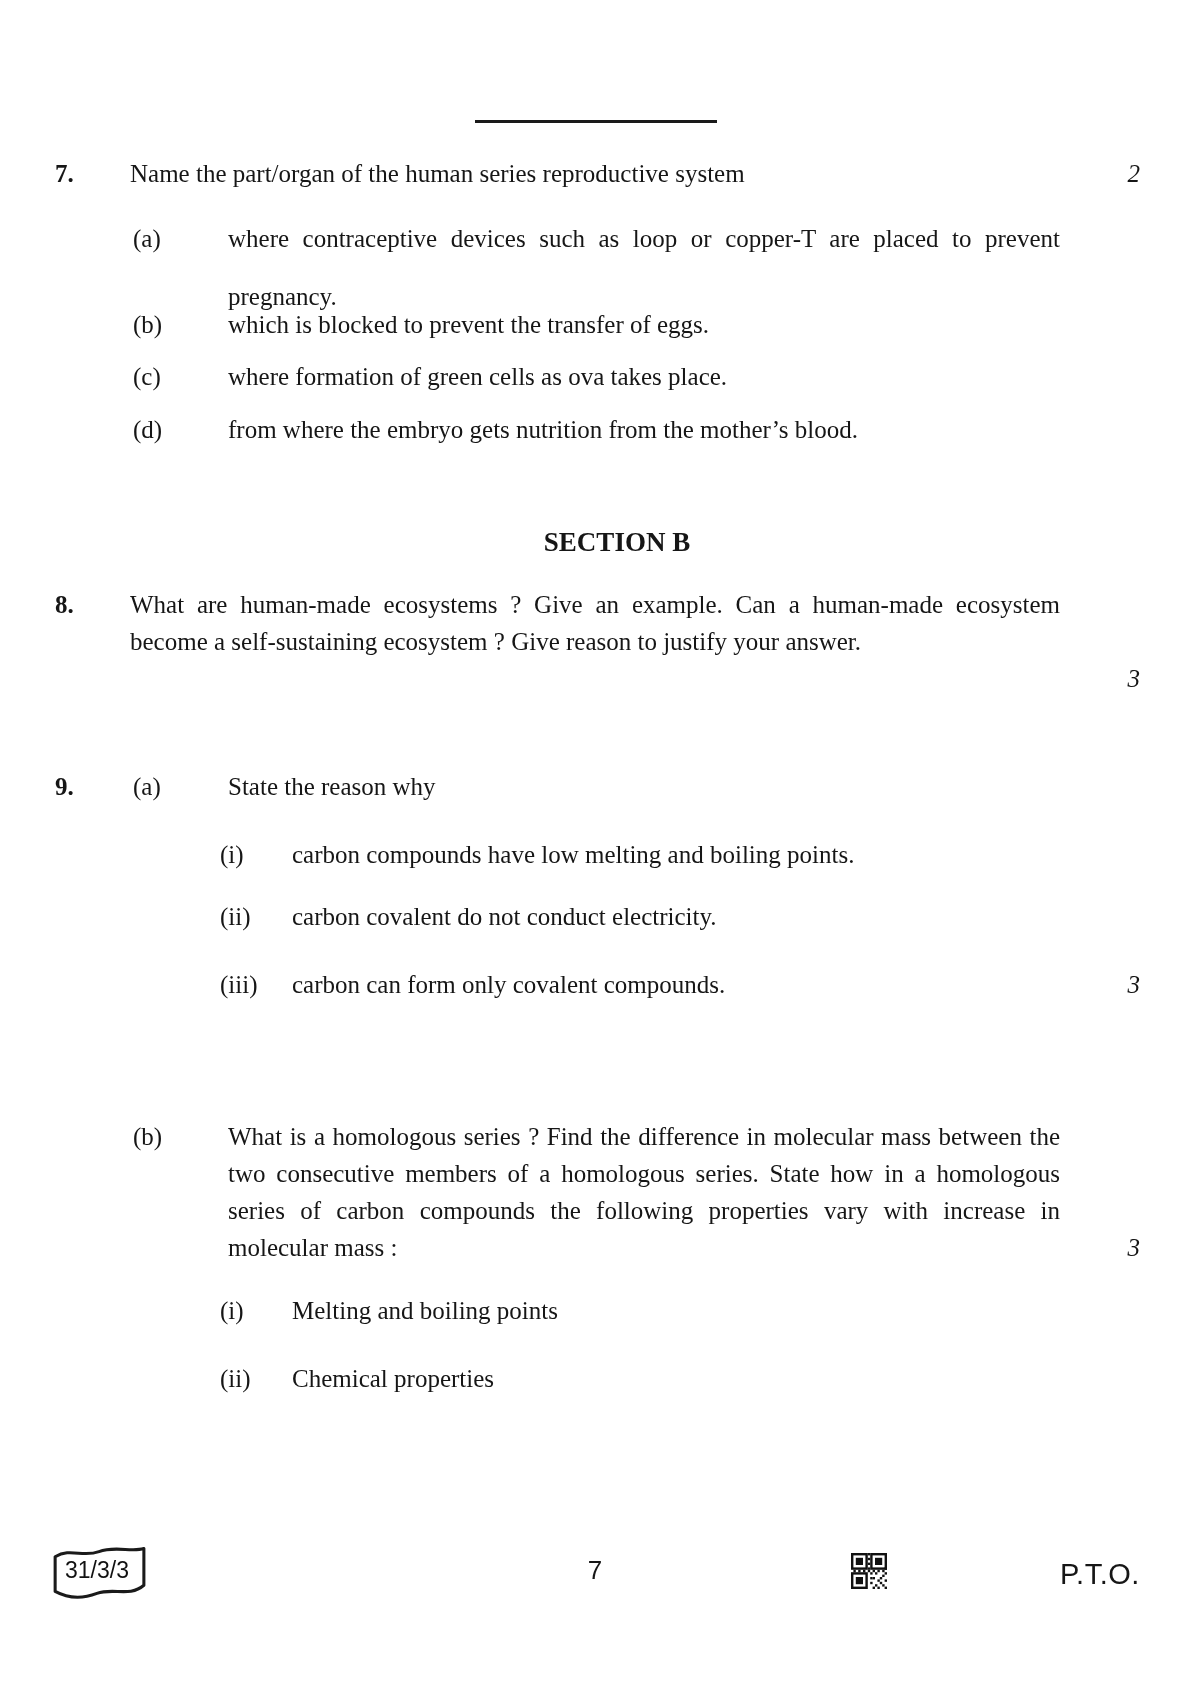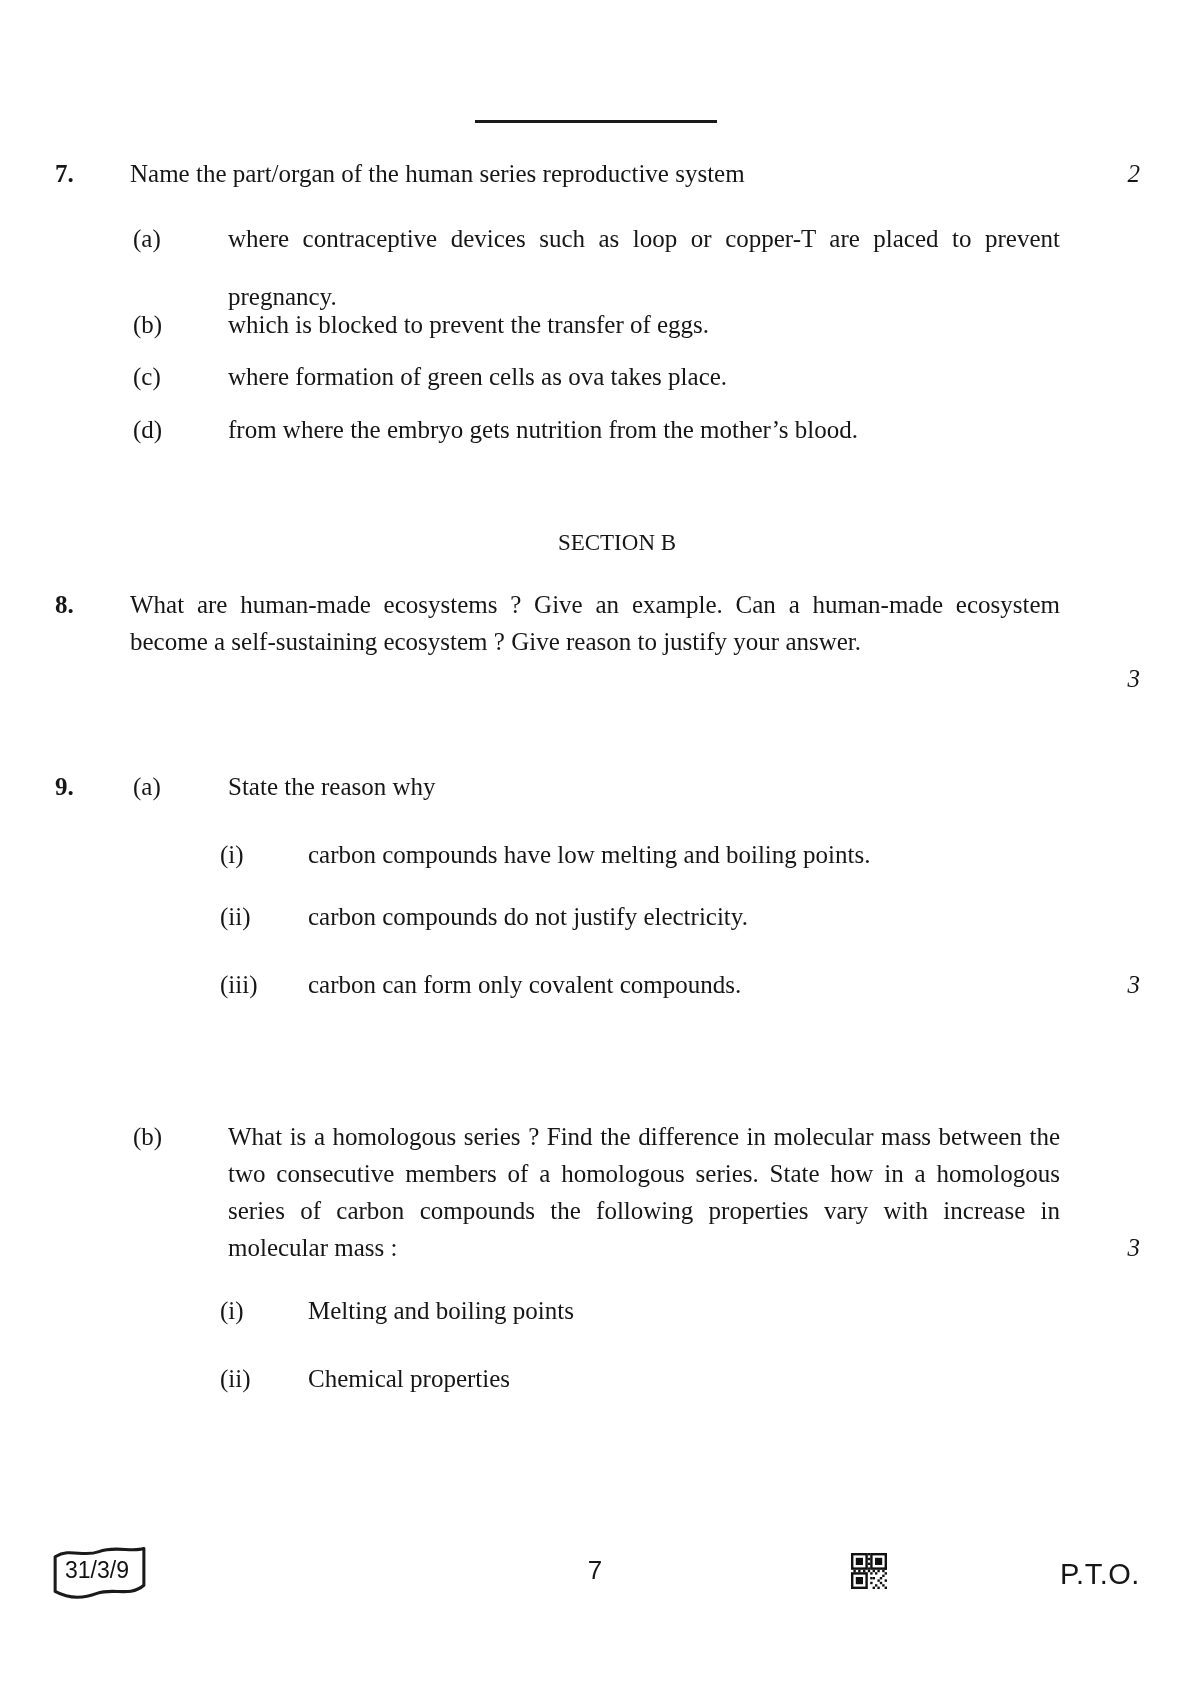--- a/index.html
+++ b/index.html
@@ -13,30 +13,30 @@
     font-size:25px;
     line-height:37px;
     overflow:hidden;
   }
   .row{position:absolute;left:0;right:0;}
   .qnum{position:absolute;left:55px;font-weight:bold;}
   .qtext{position:absolute;left:130px;width:930px;}
   .plabel{position:absolute;left:133px;}
   .ptext{position:absolute;left:228px;width:832px;}
   .slabel{position:absolute;left:220px;}
-  .stext{position:absolute;left:292px;width:768px;margin-left:16px;}
+  .stext{position:absolute;left:292px;width:768px;}
   .just{text-align:justify;}
   .lh42{line-height:58px;}
   .marks{
     position:absolute;right:50px;width:70px;
     text-align:right;font-style:italic;
   }
   .center-head{
     position:absolute;left:0;right:0;
-    text-align:center;font-weight:normal;font-size:23px;margin-left:44px;
+    text-align:center;font-weight:bold;font-size:27px;margin-left:44px;
   }
   .top-rule{
     position:absolute;top:120px;left:475px;
     width:242px;height:3px;background:#1a1a1a;
   }
   
   .flag{
     position:absolute;left:48px;top:1544px;width:102px;height:56px;
   }
   .flag svg{position:absolute;left:0;top:0;}
@@ -106,21 +106,21 @@
     <div class="ptext">State the reason why</div>
   </div>
 
   <div class="row" style="top:836px">
     <span class="slabel">(i)</span>
     <div class="stext">carbon compounds have low melting and boiling points.</div>
   </div>
 
   <div class="row" style="top:898px">
     <span class="slabel">(ii)</span>
-    <div class="stext">carbon compounds do not justify electricity.</div>
+    <div class="stext">carbon covalent do not conduct electricity.</div>
   </div>
 
   <div class="row" style="top:966px">
     <span class="slabel">(iii)</span>
     <div class="stext">carbon can form only covalent compounds.</div>
     <span class="marks">3</span>
   </div>
 
 
   <div class="row" style="top:1118px">
@@ -136,21 +136,21 @@
 
   <div class="row" style="top:1360px">
     <span class="slabel">(ii)</span>
     <div class="stext">Chemical properties</div>
   </div>
 
   <div class="flag">
     <svg width="102" height="56" viewBox="0 0 100 54">
       <path d="M7,12 C22,3 34,13 50,7 C66,1 82,8 94,4 L94,40 C80,52 64,42 48,48 C32,54 18,52 7,46 Z" fill="#ffffff" stroke="#1a1a1a" stroke-width="3" stroke-linejoin="round"></path>
     </svg>
-    <div class="code">31/3/9</div>
+    <div class="code">31/3/3</div>
   </div>
 
   <div class="page-num">7</div>
 
   <svg class="qr" viewBox="0 0 45 45">
     <rect x="0" y="0" width="45" height="45" fill="#ffffff"></rect>
 
     <g fill="#111111">
       <rect x="0" y="0" width="21" height="21"></rect>
       <rect x="24" y="0" width="21" height="21"></rect>

